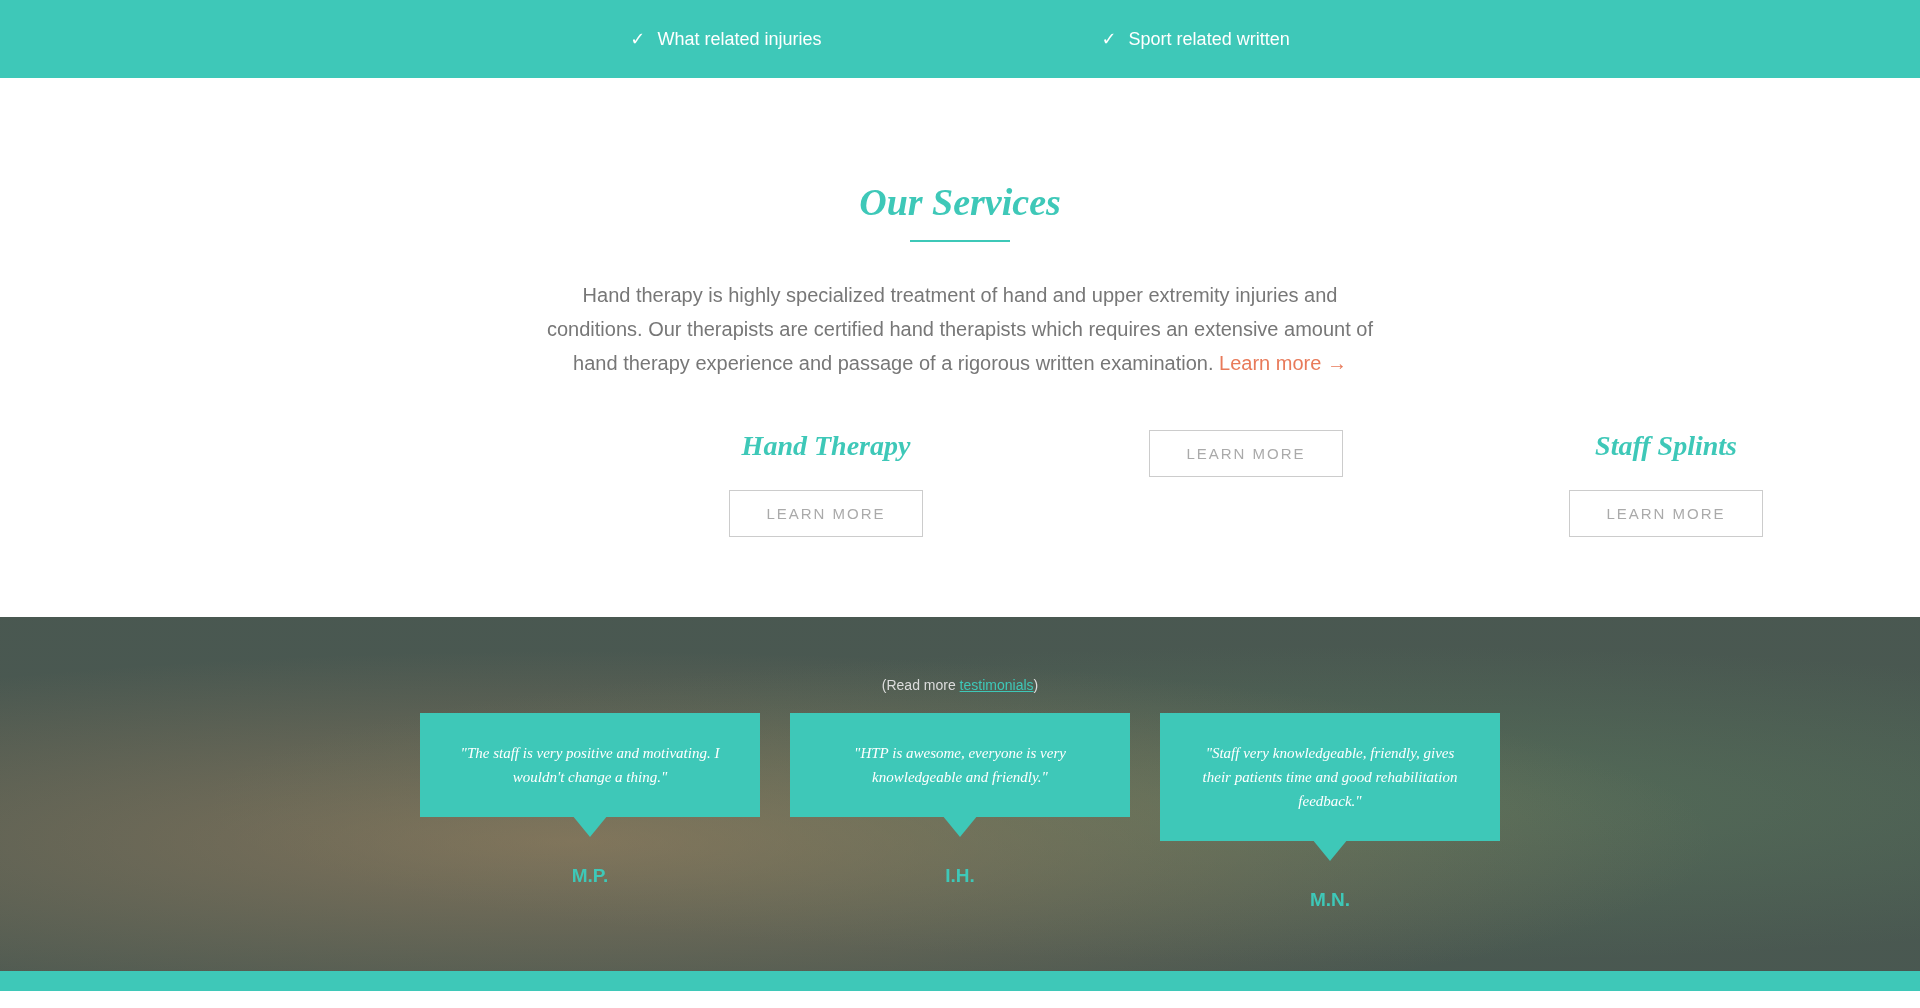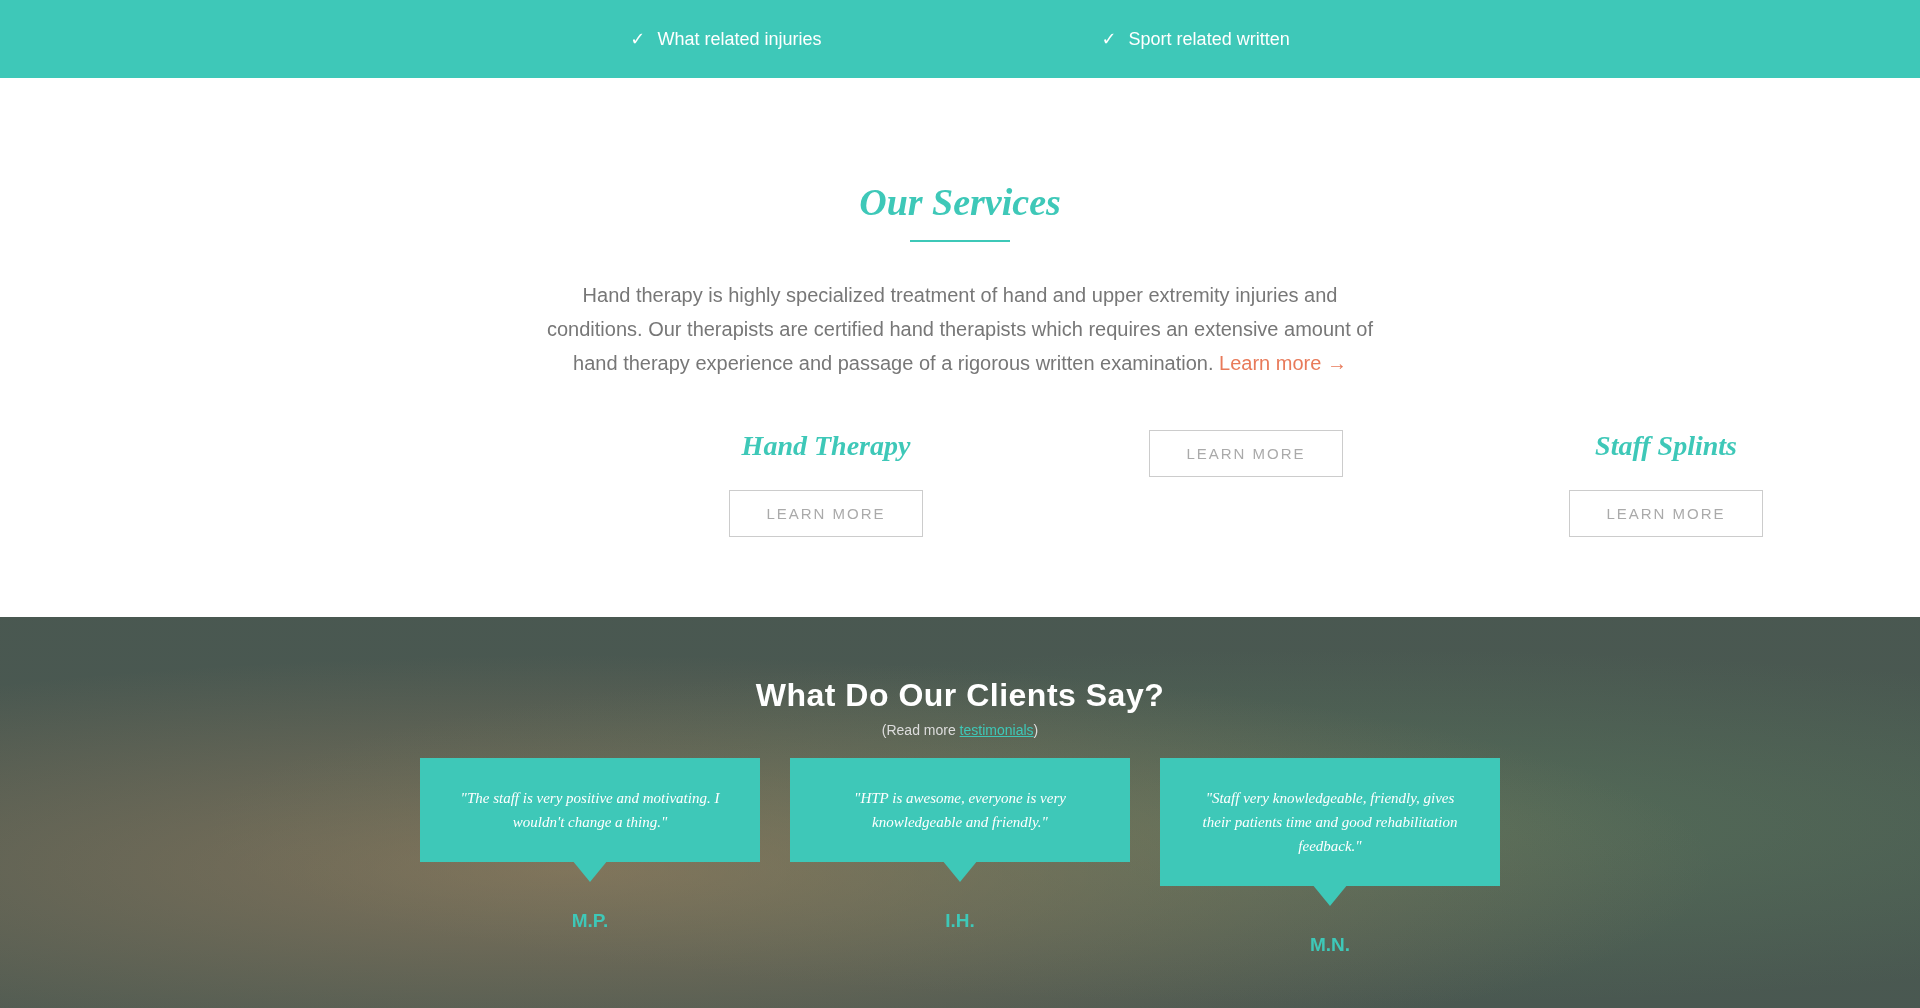--- a/index.html
+++ b/index.html
@@ -220,21 +220,20 @@
     <div class="service-card">
       <h3 class="service-card-title">Staff Splints</h3>
       <button class="service-learn-btn">LEARN MORE</button>
     </div>
   </div>
 </section>
 
 <section class="testimonials-section">
   <div class="testimonials-bg"></div>
   <div class="testimonials-content">
-    <h2 class="testimonials-title">What Do Our Clients Say?</h2>
     <p class="testimonials-subtitle">
       <span>(Read more </span><a class="testimonials-link" href="#">testimonials</a><span>)</span>
     </p>
 
     <div class="testimonials-cards">
       <div class="testimonial-card-wrapper">
         <div class="testimonial-card">
           <span>"The staff is very positive and motivating. I wouldn't change a thing."</span>
         </div>
         <div class="testimonial-author">M.P.</div>

